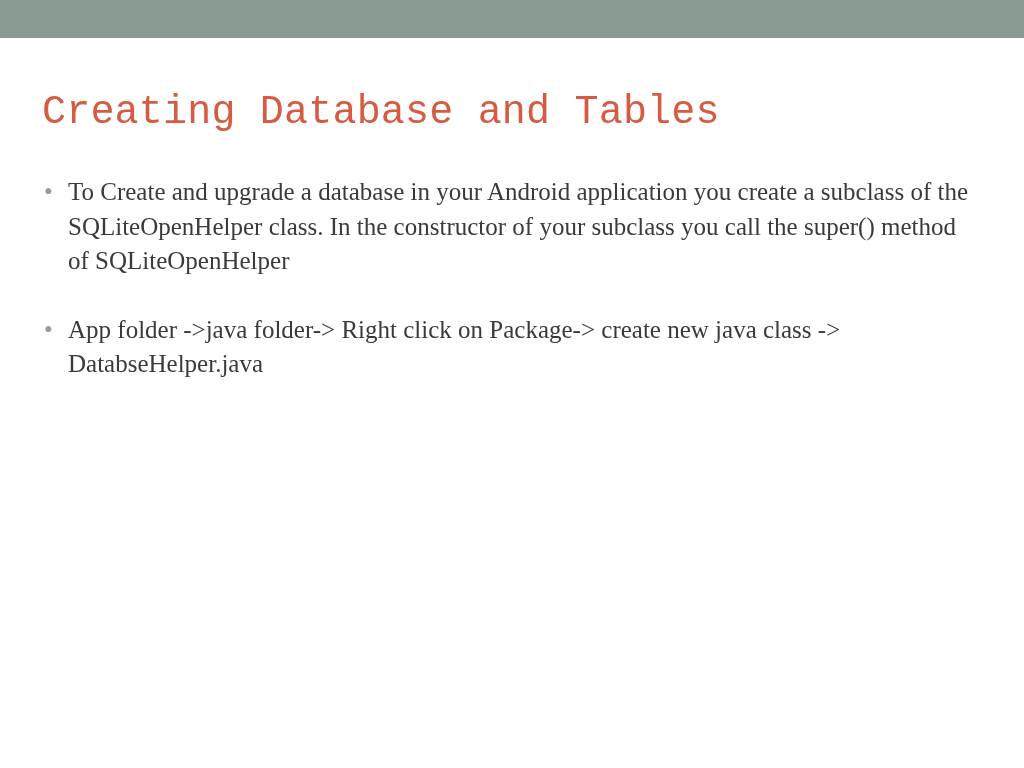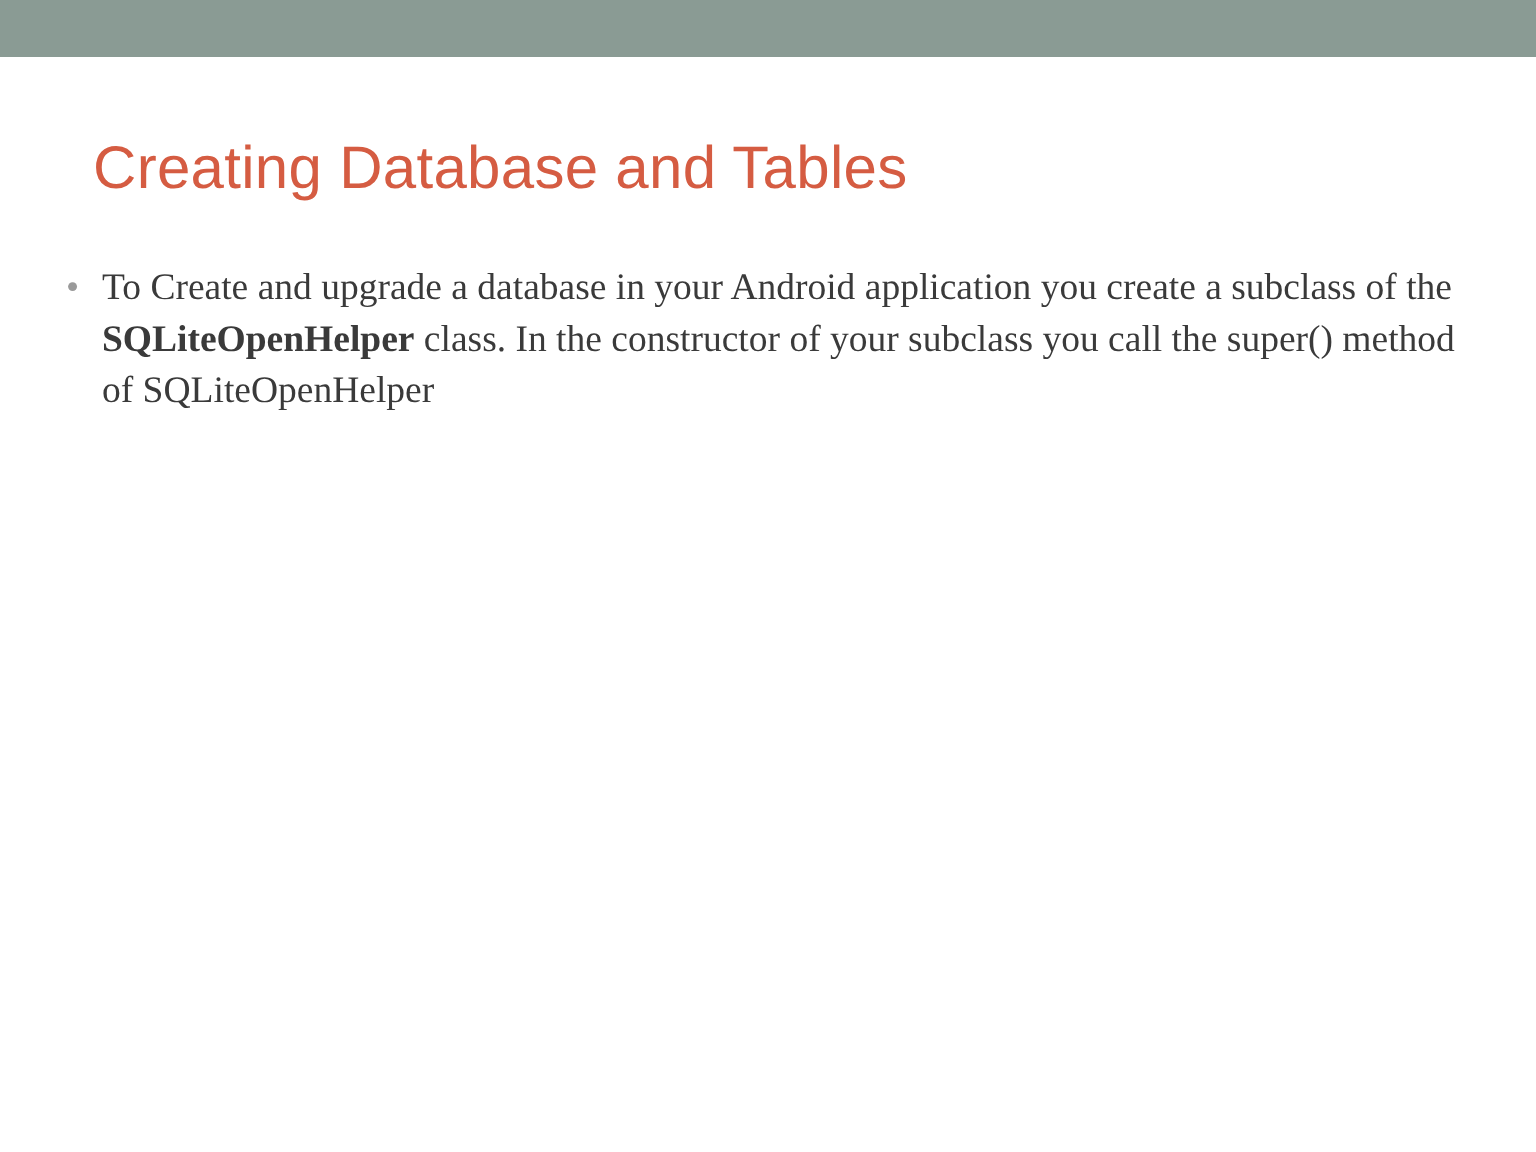--- a/index.html
+++ b/index.html
@@ -16,27 +16,26 @@
     }
     .top-bar {
       width: 100%;
       height: 38px;
       background: #8a9b94;
     }
     .content {
       padding: 52px 42px 0 42px;
     }
     .slide-title {
-      font-family: Liberation Sans, sans-serif;
+      font-family: Liberation Mono, monospace;
       font-size: 40px;
       font-weight: 400;
       color: #d55c42;
       margin-bottom: 40px;
       letter-spacing: 0.2px;
-      margin-left: 20px;
     }
     ul {
       list-style: none;
     }
     li {
       position: relative;
       padding-left: 26px;
       font-size: 25px;
       line-height: 1.38;
       color: #3a3a3a;
@@ -44,28 +43,31 @@
     }
     li::before {
       content: "•";
       position: absolute;
       left: 2px;
       top: 0;
       color: #9a9a9a;
       font-size: 25px;
     }
     .bold {
-      font-weight: bold;
+      font-weight: normal;
     }
   </style>
 </head>
 <body>
 
 <div class="top-bar"></div>
 
 <div class="content">
   <h1 class="slide-title">Creating Database and Tables</h1>
   <ul>
     <li>
       <span>To Create and upgrade a database in your Android application you create a subclass of the </span><span class="bold">SQLiteOpenHelper</span><span> class. In the constructor of your subclass you call the super() method of SQLiteOpenHelper</span>
     </li>
+    <li>
+      <span>App folder -&gt;java folder-&gt; Right click on Package-&gt; create new java class -&gt; DatabseHelper.java</span>
+    </li>
   </ul>
 </div>
 
 </body></html>

